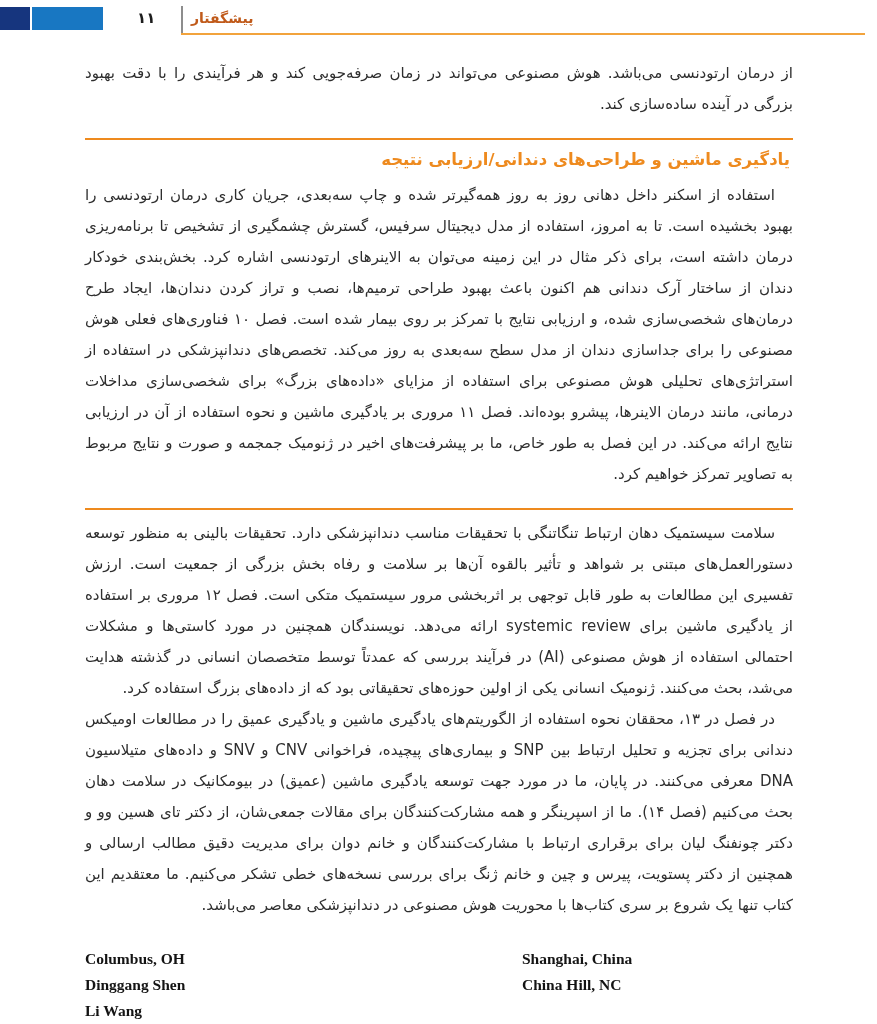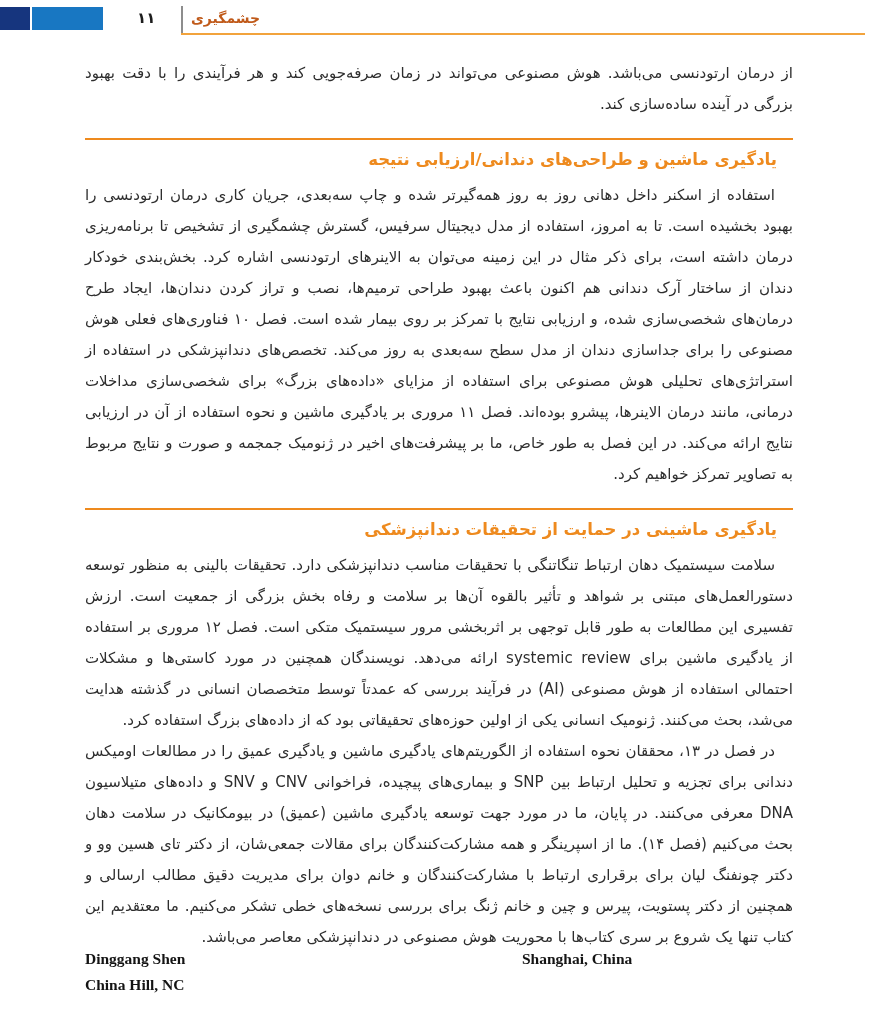--- a/index.html
+++ b/index.html
@@ -43,21 +43,21 @@
     color: #2e2e2e;
   }
   p.body-par { text-align: justify; }
   p.indent { text-indent: 18px; }
   .section-rule { height: 2px; background: #ee8a1e; margin: 18px 0 8px 0; }
   h2.section-heading {
     color: #ee8a1e;
     font-size: 16.5px;
     font-weight: bold;
     line-height: 24px;
-    margin: 0 16px 8px 0;
+    margin: 0 3px 8px 0;
     text-align: right;
   }
 
   
   .signature {
     position: absolute;
     left: 85px; top: 946px;
     width: 708px;
     direction: ltr;
     display: grid;
@@ -73,38 +73,39 @@
 </head>
 <body>
 
 <div class="page">
 
   <header class="header">
     <div class="blue-dark"></div>
     <div class="blue-light"></div>
     <span class="page-number">۱۱</span>
     <div class="header-divider"></div>
-    <span class="running-title">چشمگیری</span>
+    <span class="running-title">پیشگفتار</span>
     <div class="header-rule"></div>
   </header>
 
   <main class="content">
 
     <p class="body-par">از درمان ارتودنسی می‌باشد. هوش مصنوعی می‌تواند در زمان صرفه‌جویی کند و هر فرآیندی را با دقت بهبود بزرگی در آینده ساده‌سازی کند.</p>
 
     <div class="section-rule"></div>
     <h2 class="section-heading">یادگیری ماشین و طراحی‌های دندانی/ارزیابی نتیجه</h2>
     <p class="body-par indent">استفاده از اسکنر داخل دهانی روز به روز همه‌گیرتر شده و چاپ سه‌بعدی، جریان کاری درمان ارتودنسی را بهبود بخشیده است. تا به امروز، استفاده از مدل دیجیتال سرفیس، گسترش چشمگیری از تشخیص تا برنامه‌ریزی درمان داشته است، برای ذکر مثال در این زمینه می‌توان به الاینرهای ارتودنسی اشاره کرد. بخش‌بندی خودکار دندان از ساختار آرک دندانی هم اکنون باعث بهبود طراحی ترمیم‌ها، نصب و تراز کردن دندان‌ها، ایجاد طرح درمان‌های شخصی‌سازی شده، و ارزیابی نتایج با تمرکز بر روی بیمار شده است. فصل ۱۰ فناوری‌های فعلی هوش مصنوعی را برای جداسازی دندان از مدل سطح سه‌بعدی به روز می‌کند. تخصص‌های دندانپزشکی در استفاده از استراتژی‌های تحلیلی هوش مصنوعی برای استفاده از مزایای «داده‌های بزرگ» برای شخصی‌سازی مداخلات درمانی، مانند درمان الاینرها، پیشرو بوده‌اند. فصل ۱۱ مروری بر یادگیری ماشین و نحوه استفاده از آن در ارزیابی نتایج ارائه می‌کند. در این فصل به طور خاص، ما بر پیشرفت‌های اخیر در ژنومیک جمجمه و صورت و نتایج مربوط به تصاویر تمرکز خواهیم کرد.</p>
 
     <div class="section-rule"></div>
-    <h2 class="section-heading">یادگیری ماشینی در حمایت از تحقیقات دندانپزشکی</h2>
     <p class="body-par indent">سلامت سیستمیک دهان ارتباط تنگاتنگی با تحقیقات مناسب دندانپزشکی دارد. تحقیقات بالینی به منظور توسعه دستورالعمل‌های مبتنی بر شواهد و تأثیر بالقوه آن‌ها بر سلامت و رفاه بخش بزرگی از جمعیت است. ارزش تفسیری این مطالعات به طور قابل توجهی بر اثربخشی مرور سیستمیک متکی است. فصل ۱۲ مروری بر استفاده از یادگیری ماشین برای systemic review ارائه می‌دهد. نویسندگان همچنین در مورد کاستی‌ها و مشکلات احتمالی استفاده از هوش مصنوعی (AI) در فرآیند بررسی که عمدتاً توسط متخصصان انسانی در گذشته هدایت می‌شد، بحث می‌کنند. ژنومیک انسانی یکی از اولین حوزه‌های تحقیقاتی بود که از داده‌های بزرگ استفاده کرد.</p>
     <p class="body-par indent">در فصل در ۱۳، محققان نحوه استفاده از الگوریتم‌های یادگیری ماشین و یادگیری عمیق را در مطالعات اومیکس دندانی برای تجزیه و تحلیل ارتباط بین SNP و بیماری‌های پیچیده، فراخوانی CNV و SNV و داده‌های متیلاسیون DNA معرفی می‌کنند. در پایان، ما در مورد جهت توسعه یادگیری ماشین (عمیق) در بیومکانیک در سلامت دهان بحث می‌کنیم (فصل ۱۴). ما از اسپرینگر و همه مشارکت‌کنندگان برای مقالات جمعی‌شان، از دکتر تای هسین وو و دکتر چونفنگ لیان برای برقراری ارتباط با مشارکت‌کنندگان و خانم دوان برای مدیریت دقیق مطالب ارسالی و همچنین از دکتر پستویت، پیرس و چین و خانم ژنگ برای بررسی نسخه‌های خطی تشکر می‌کنیم. ما معتقدیم این کتاب تنها یک شروع بر سری کتاب‌ها با محوریت هوش مصنوعی در دندانپزشکی معاصر می‌باشد.</p>
 
   </main>
 
   <div class="signature">
+    <span>Columbus, OH</span>
+    <span>Shanghai, China</span>
     <span>Dinggang Shen</span>
-    <span>Shanghai, China</span>
     <span>China Hill, NC</span>
+    <span>Li Wang</span>
   </div>
 
 </div>
 
 </body></html>

